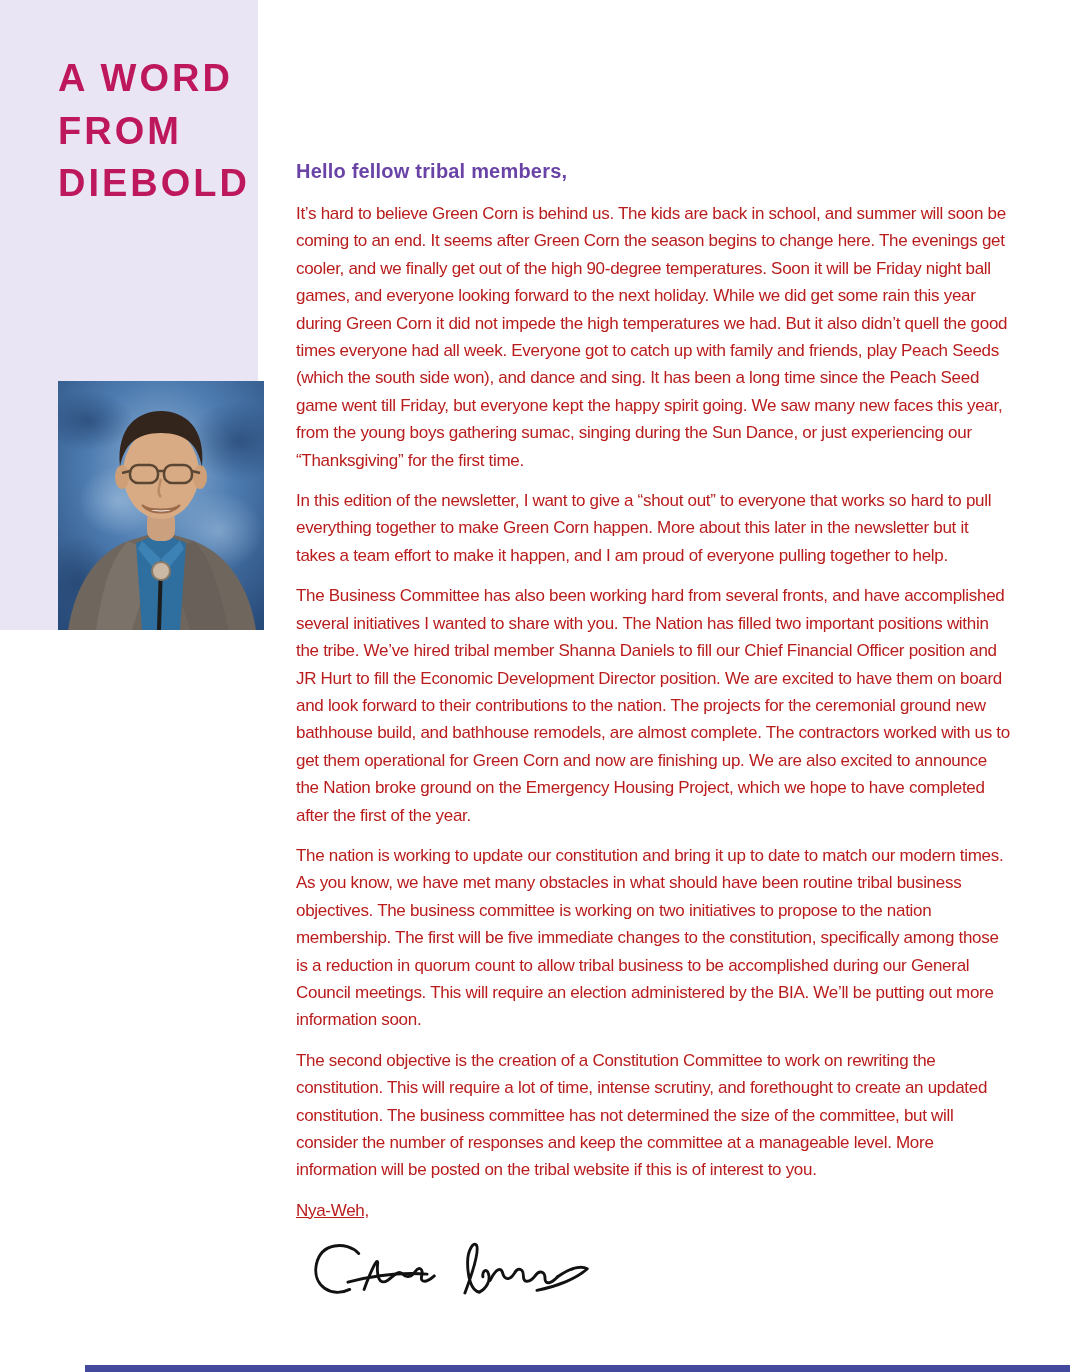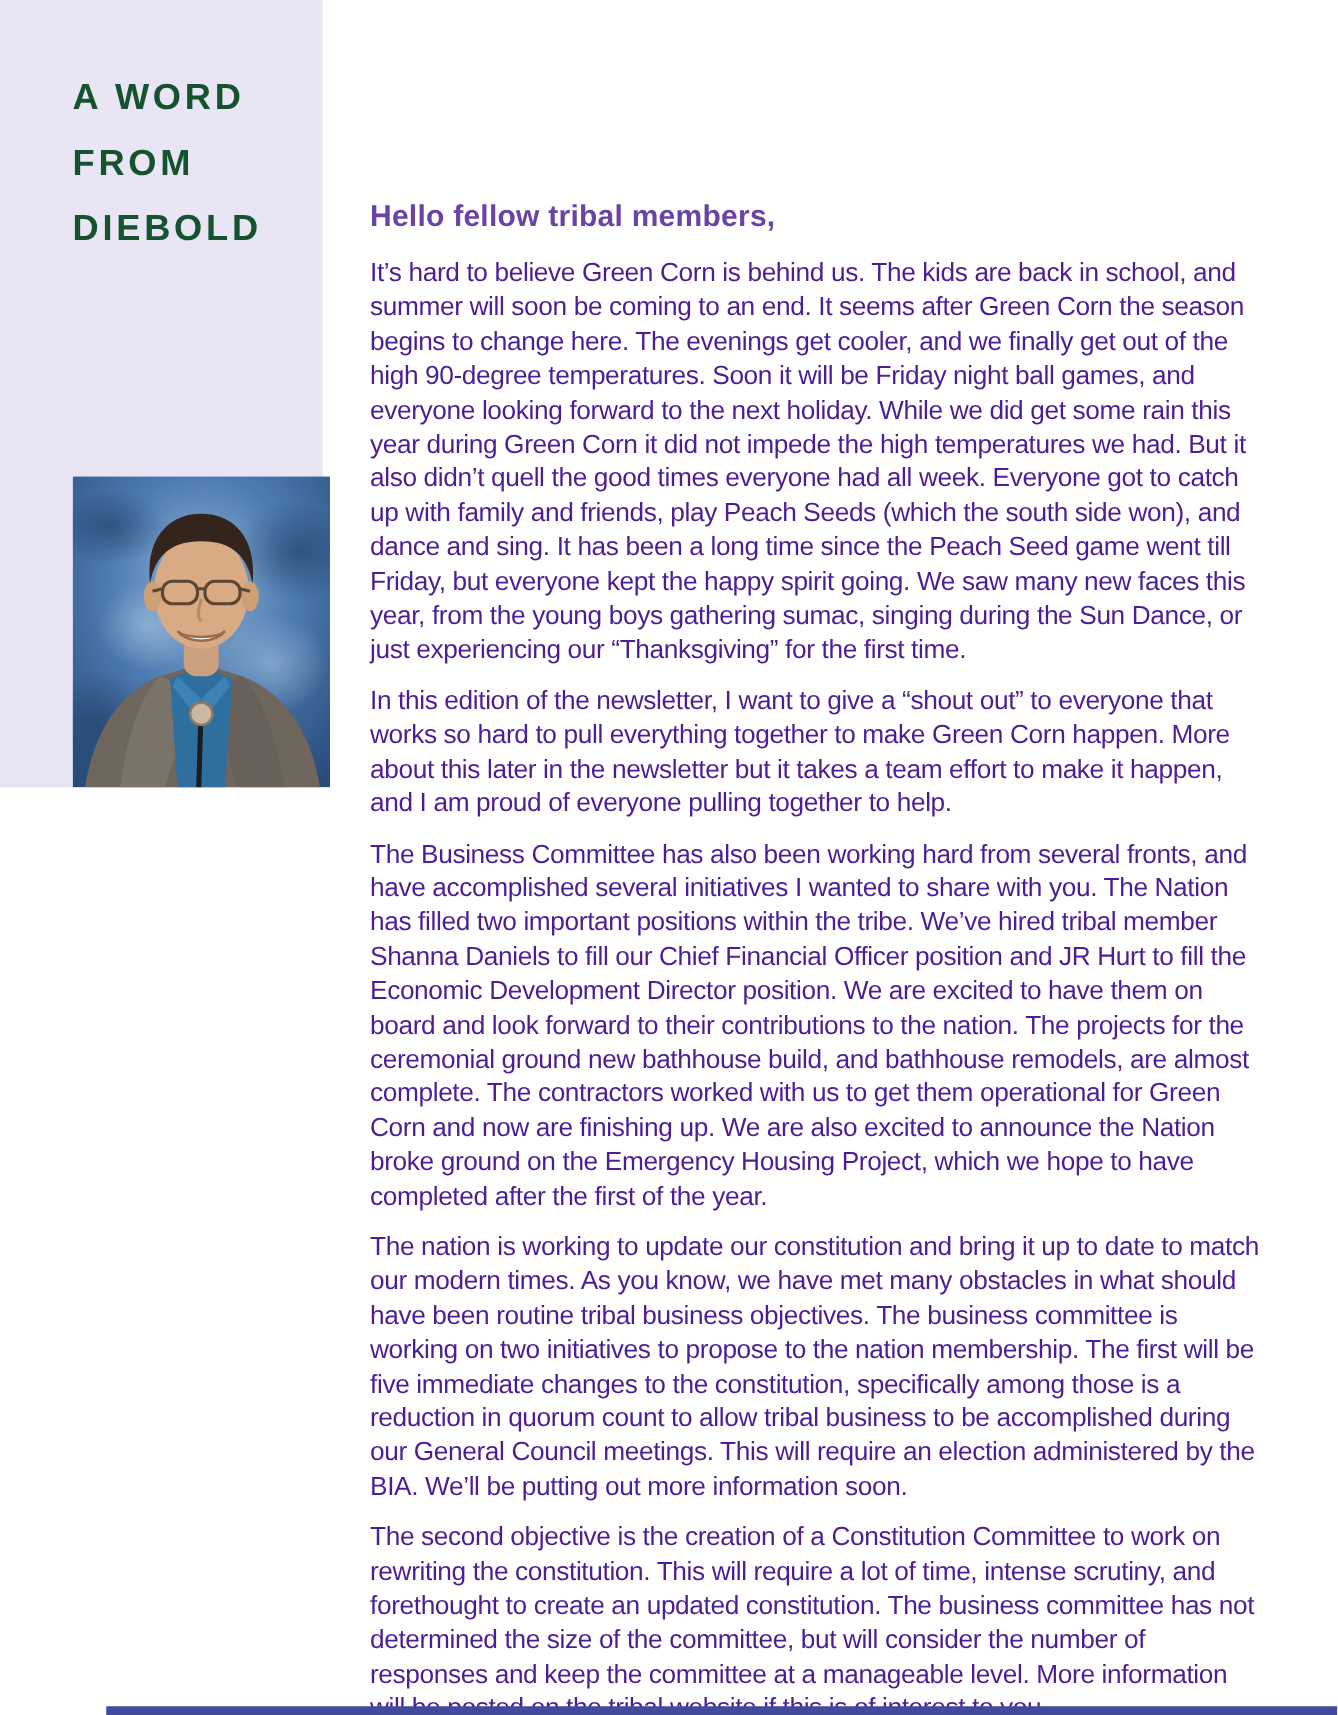--- a/index.html
+++ b/index.html
@@ -17,22 +17,22 @@
   }
   .sidebar{
     position:absolute;
     left:0; top:0;
     width:258px; height:630px;
     background:#e9e5f4;
   }
   .sidebar-title{
     position:absolute;
     left:58px; top:52px;
-    color:#14532d;
-    font-size:29px;
+    color:#be185d;
+    font-size:38px;
     font-weight:bold;
     letter-spacing:3px;
     line-height:52.5px;
   }
   .sidebar-title .line{display:block;}
   .photo{
     position:absolute;
     left:58px; top:381px;
     width:206px; height:249px;
     overflow:hidden;
@@ -40,30 +40,30 @@
   .photo svg{display:block;}
   .content{
     position:absolute;
     left:296px; top:160px;
     width:714px;
     color:#2a2a2a;
   }
   .greeting{
     margin:0 0 17px 0;
     color:#6a43a6;
-    font-size:24px;
+    font-size:20px;
     font-weight:bold;
     letter-spacing:0.2px;
   }
   .content p{
     margin:0 0 13px 0;
-    font-size:21px;
+    font-size:17px;
     letter-spacing:-0.3px;
     line-height:27.4px;
-    color:#4c1d95;
+    color:#b91c1c;
   }
   .closing{margin-top:14px;text-decoration:underline;}
   .signature{
     margin:2px 0 0 2px;
     width:305px;
     height:72px;
   }
   .bottom-bar{
     position:absolute;
     left:85px; right:0; bottom:0;

